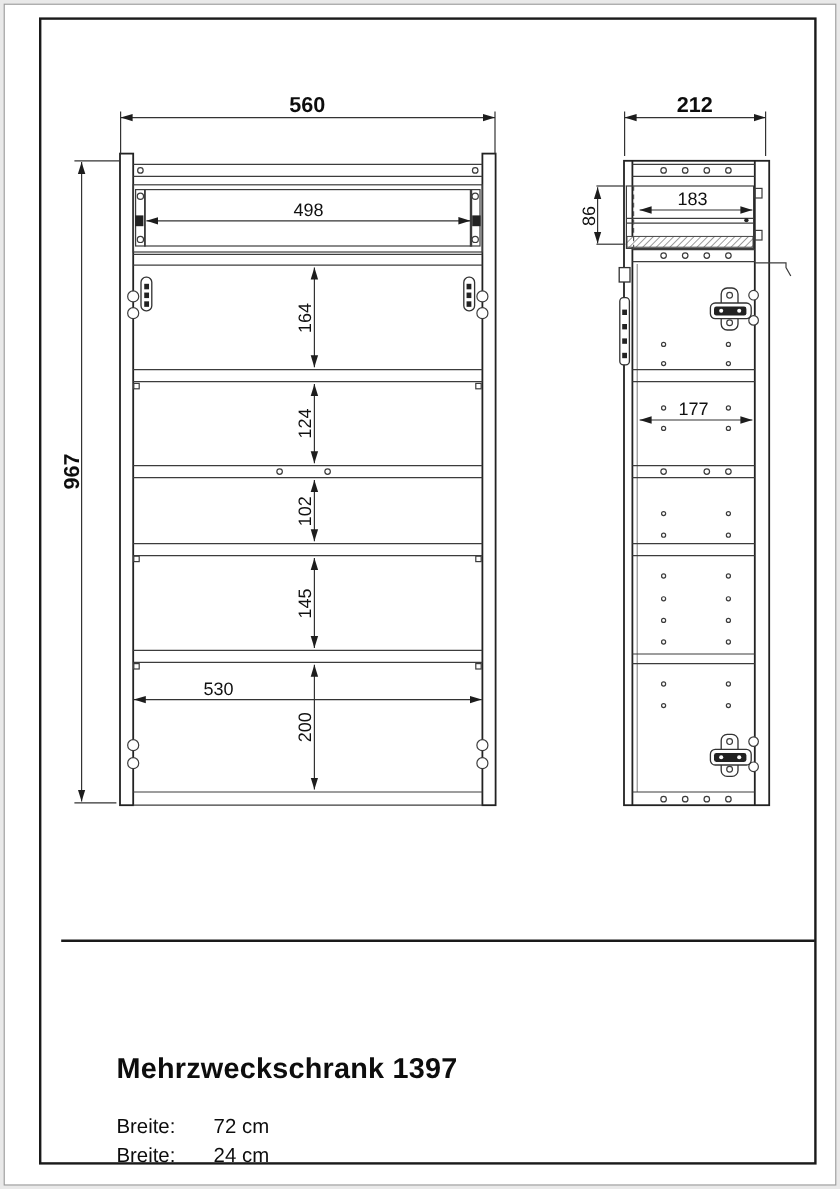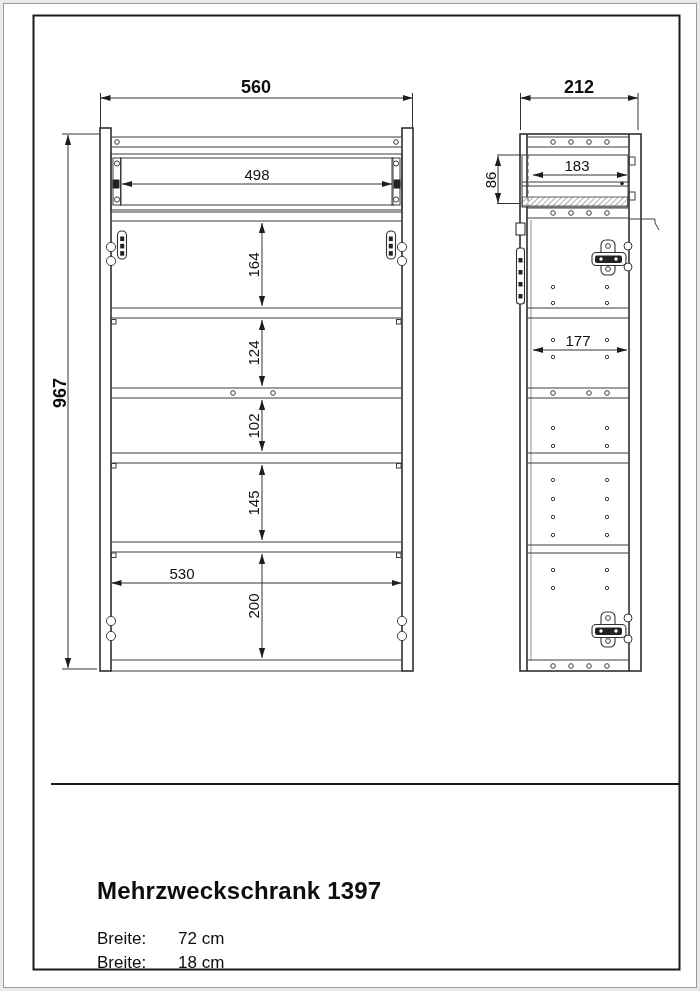--- a/index.html
+++ b/index.html
@@ -290,17 +290,17 @@
 <div class="info">
   <div class="title">Mehrzweckschrank 1397</div>
   <table class="specs">
     <tbody>
         <tr>
       <td class="lab">Breite:</td>
       <td>72 cm</td>
     </tr>
     <tr>
       <td class="lab">Breite:</td>
-      <td>18 cm</td>
+      <td>24 cm</td>
     </tr>
   </tbody>
     </table>
 </div>
 
 </body></html>

